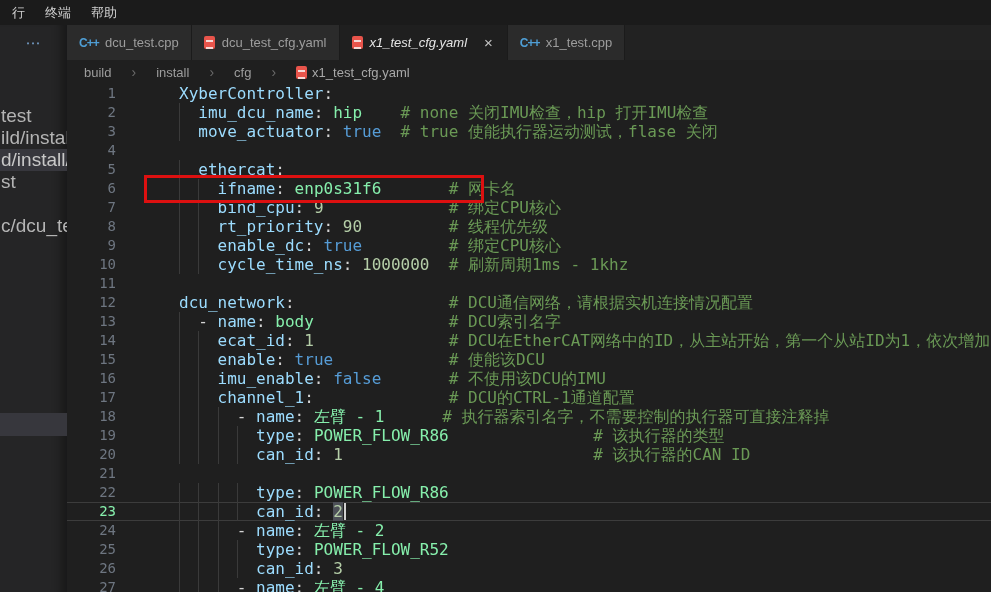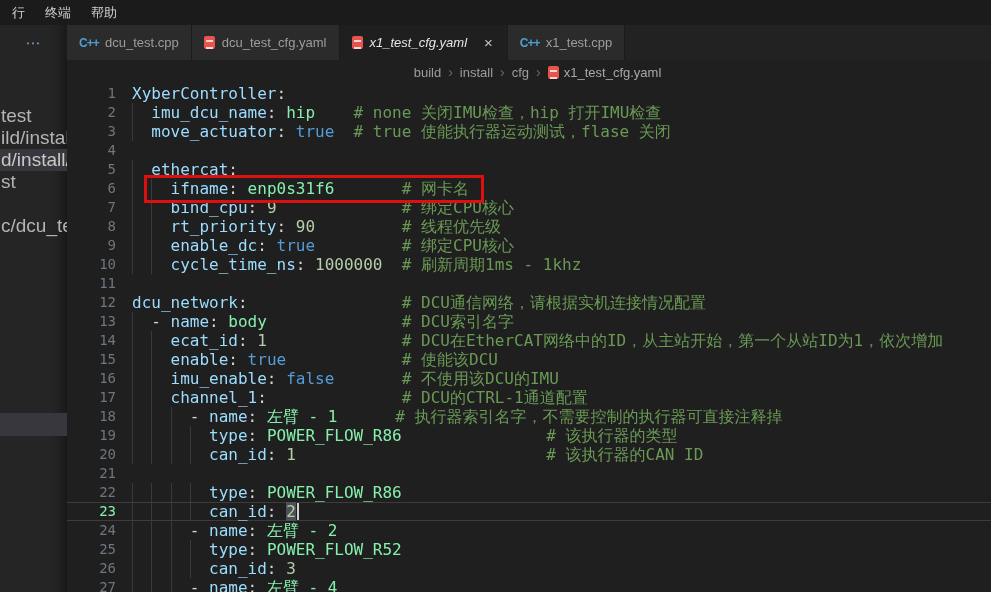--- a/index.html
+++ b/index.html
@@ -38,34 +38,34 @@
 
   
   .cpp-ic { color:#4f9fd6; font-weight:bold; font-size:12px; letter-spacing:-1px;
             width:19px; display:inline-block; text-align:center; }
   .yaml-ic { position:relative; width:11px; height:13px; background:#e8544b;
              border-radius:2px; display:inline-block; flex-shrink:0; }
   .yaml-ic::after { content:""; position:absolute; left:2px; right:2px; top:4px; height:5px;
                     border-top:2px solid #f6d9d7; border-bottom:2px solid #f6d9d7; }
 
   
-  .breadcrumb { height:24px; display:flex; align-items:center; gap:7px;
-                padding-left:17px; font-size:13px; color:#9d9d9d; flex-shrink:0;justify-content:center; }
+  .breadcrumb { height:24px; display:flex; align-items:center; gap:20px;
+                padding-left:17px; font-size:13px; color:#9d9d9d; flex-shrink:0; }
   .crumb-sep { color:#6a6a6a; font-size:14px; }
   .crumb-file { display:flex; align-items:center; gap:5px; color:#a8a8a8; }
 
   
   .editor { position:relative; flex:1; overflow:hidden;
             font-family:"DejaVu Sans Mono","Liberation Mono",monospace; font-size:16px; }
   .row { display:flex; height:19px; line-height:19px; }
   .row.current { box-shadow: inset 0 1px 0 #3c3c3c, inset 0 -1px 0 #3c3c3c; }
   .gutter { width:65px; padding-right:16px; text-align:right; color:#6e7681;
             font-size:14px; flex-shrink:0; cursor:default; }
   .row.current .gutter { color:#86efac; }
-  .code { white-space:pre; color:#cccccc; }
+  .code { white-space:pre; color:#cccccc;margin-left:47px; }
   .tk-key { color:#9cdcfe; } .tk-str { color:#86efac; } .tk-num { color:#b5cea8; }
   .tk-kw { color:#569cd6; } .tk-com { color:#6a9955; } .tk-punc { color:#d4d4d4; }
   .guide { background: repeating-linear-gradient(90deg,#3a3a3a 0 1px,transparent 1px 2ch); }
   .hl { background:#4d5058; }
   .cursor { display:inline-block; width:2px; height:17px; background:#d0d0d0;
             vertical-align:-3px; margin-left:1px; }
   .red-box { position:absolute; left:77px; top:91px; width:340px; height:28px;
              border:3px solid #dd1010; pointer-events:none; }
 </style>
 </head>

